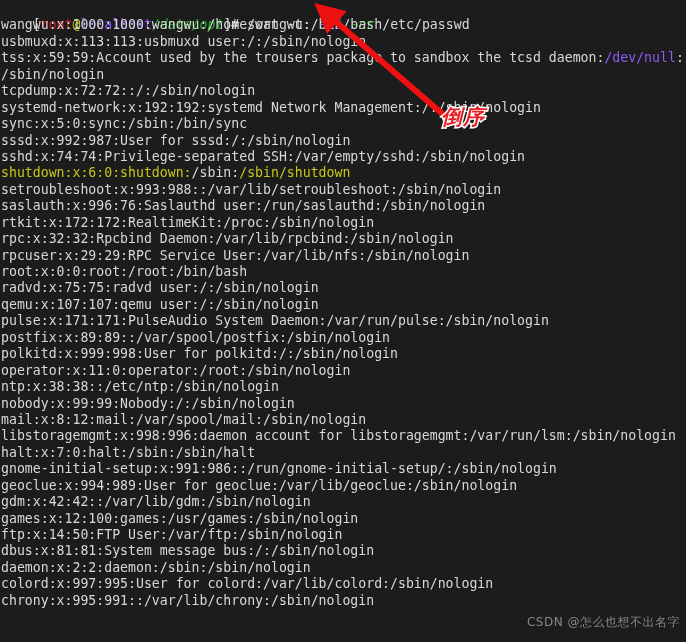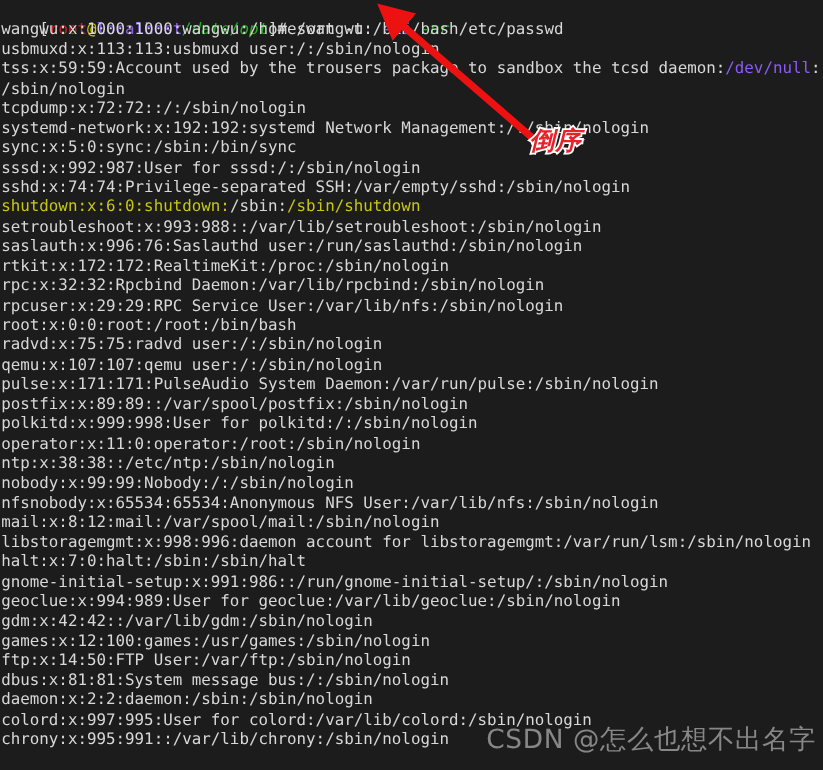--- a/index.html
+++ b/index.html
@@ -47,21 +47,21 @@
     color:#e8222a;
     -webkit-text-stroke:3px #ffffff;
     paint-order:stroke fill;
     letter-spacing:1px;
     font-style:italic;
   }
   #watermark{
     position:absolute;
     right:6px;bottom:11px;
     font-family:"DejaVu Sans","Liberation Sans",sans-serif;
-    font-size:22px;
+    font-size:12px;
     color:#9a9a9a;
     letter-spacing:.5px;
     opacity:.85;
   }
 </style>
 </head>
 <body>
 
 <div id="terminal">
 
@@ -87,21 +87,20 @@
       <div class="line"><span class="w">rpcuser:x:29:29:RPC Service User:/var/lib/nfs:/sbin/nologin</span></div>
       <div class="line"><span class="w">root:x:0:0:root:/root:/bin/bash</span></div>
       <div class="line"><span class="w">radvd:x:75:75:radvd user:/:/sbin/nologin</span></div>
       <div class="line"><span class="w">qemu:x:107:107:qemu user:/:/sbin/nologin</span></div>
       <div class="line"><span class="w">pulse:x:171:171:PulseAudio System Daemon:/var/run/pulse:/sbin/nologin</span></div>
       <div class="line"><span class="w">postfix:x:89:89::/var/spool/postfix:/sbin/nologin</span></div>
       <div class="line"><span class="w">polkitd:x:999:998:User for polkitd:/:/sbin/nologin</span></div>
       <div class="line"><span class="w">operator:x:11:0:operator:/root:/sbin/nologin</span></div>
       <div class="line"><span class="w">ntp:x:38:38::/etc/ntp:/sbin/nologin</span></div>
       <div class="line"><span class="w">nobody:x:99:99:Nobody:/:/sbin/nologin</span></div>
-      <div class="line"><span class="w">nfsnobody:x:65534:65534:Anonymous NFS User:/var/lib/nfs:/sbin/nologin</span></div>
       <div class="line"><span class="w">mail:x:8:12:mail:/var/spool/mail:/sbin/nologin</span></div>
       <div class="line"><span class="w">libstoragemgmt:x:998:996:daemon account for libstoragemgmt:/var/run/lsm:/sbin/nologin</span></div>
       <div class="line"><span class="w">halt:x:7:0:halt:/sbin:/sbin/halt</span></div>
       <div class="line"><span class="w">gnome-initial-setup:x:991:986::/run/gnome-initial-setup/:/sbin/nologin</span></div>
       <div class="line"><span class="w">geoclue:x:994:989:User for geoclue:/var/lib/geoclue:/sbin/nologin</span></div>
       <div class="line"><span class="w">gdm:x:42:42::/var/lib/gdm:/sbin/nologin</span></div>
       <div class="line"><span class="w">games:x:12:100:games:/usr/games:/sbin/nologin</span></div>
       <div class="line"><span class="w">ftp:x:14:50:FTP User:/var/ftp:/sbin/nologin</span></div>
       <div class="line"><span class="w">dbus:x:81:81:System message bus:/:/sbin/nologin</span></div>
       <div class="line"><span class="w">daemon:x:2:2:daemon:/sbin:/sbin/nologin</span></div>

